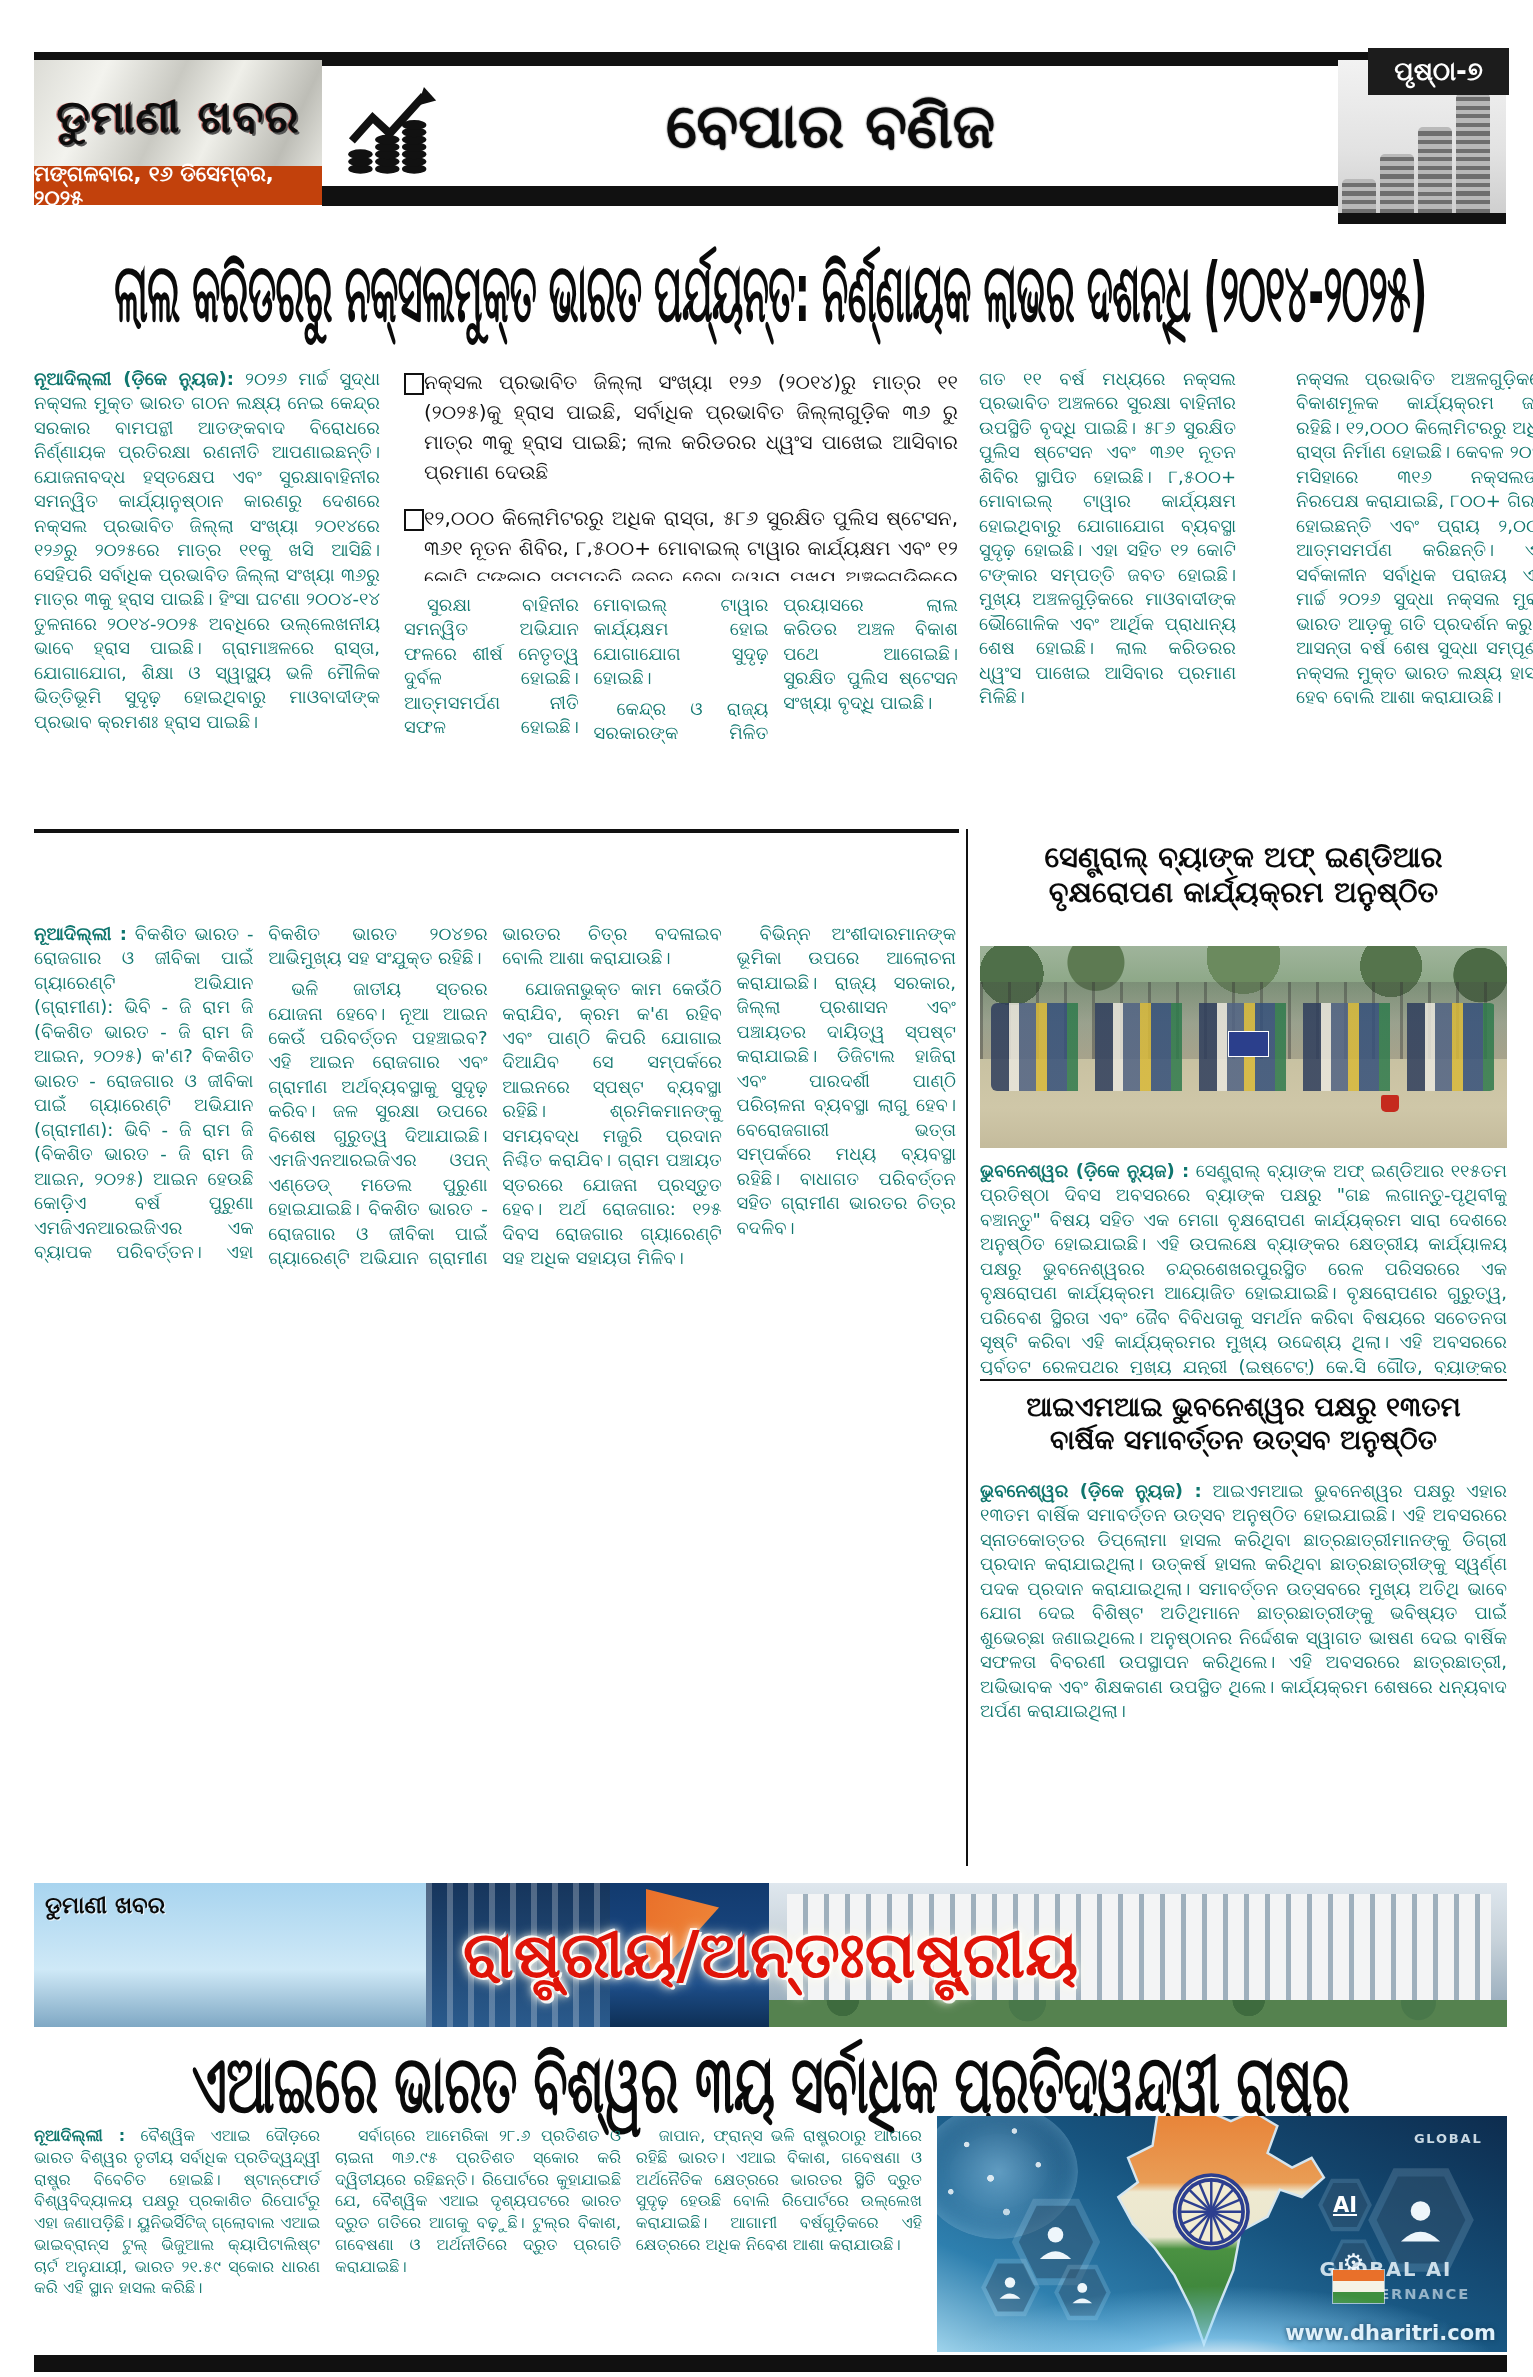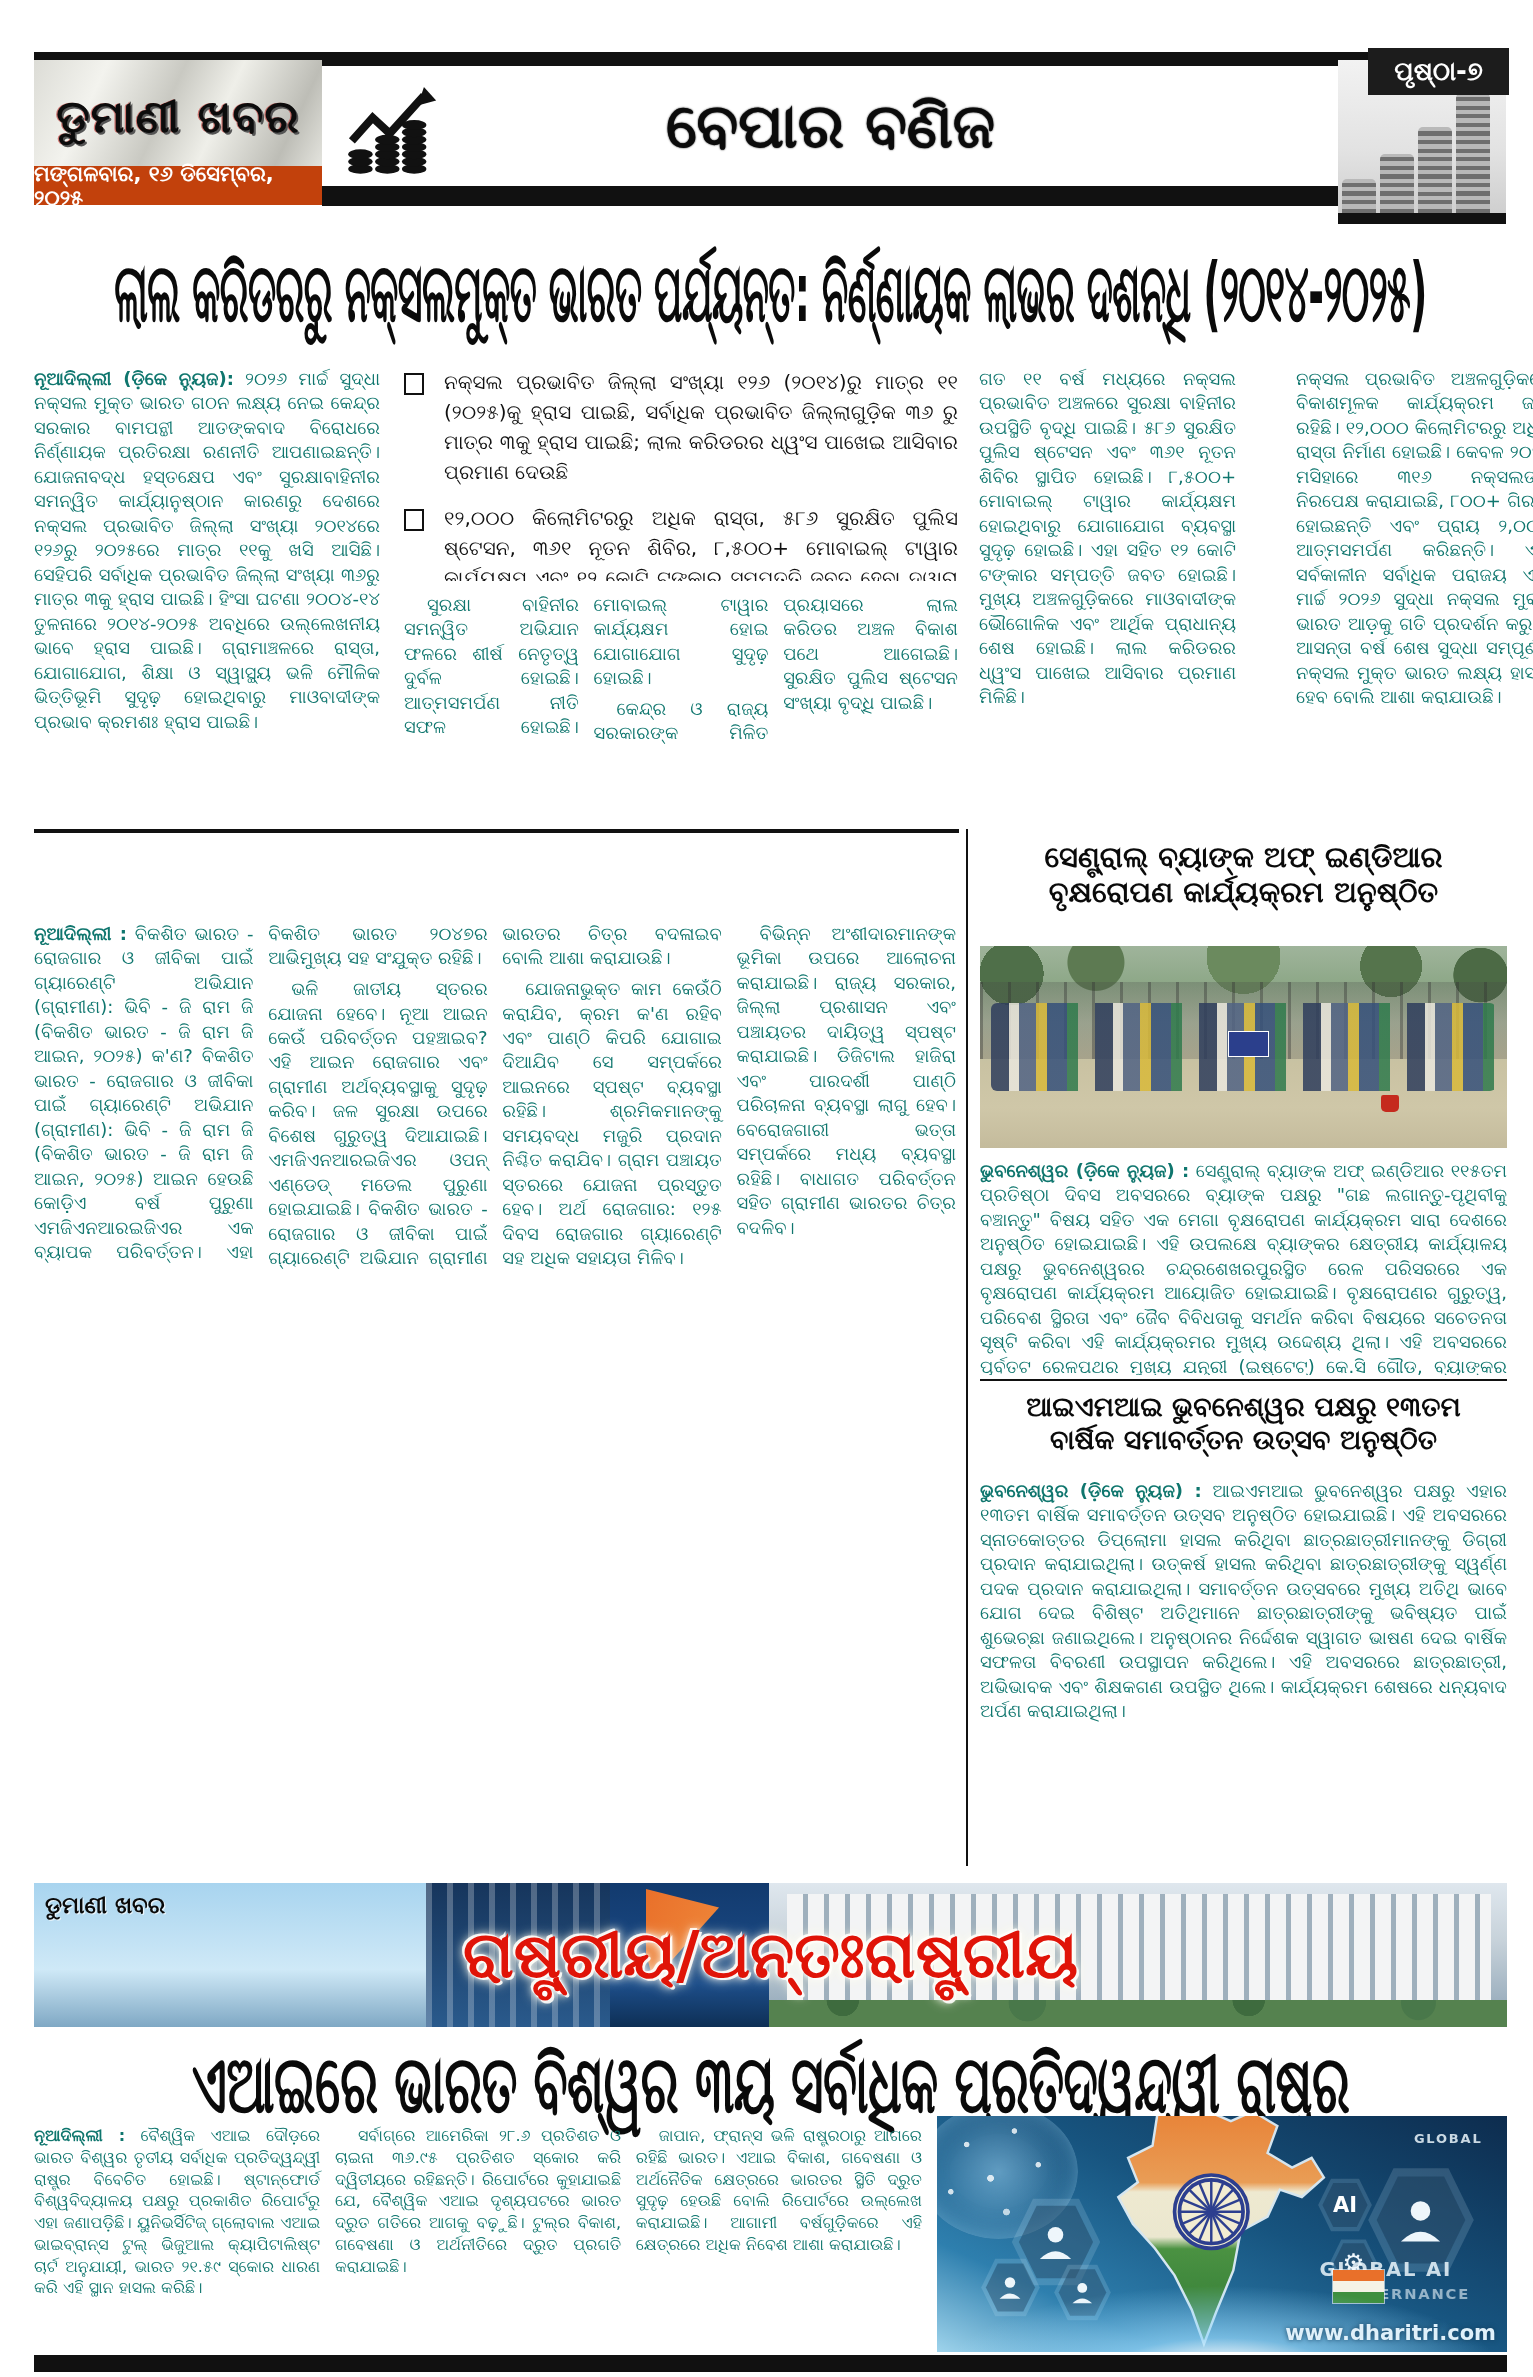--- a/index.html
+++ b/index.html
@@ -37,21 +37,21 @@
   .hl5{left:34px;top:2038px;width:1473px;}
   .hl5 .cond{font-size:50px;transform:scaleY(1.6);letter-spacing:-0.6px;}
   .rhead{font-weight:bold;text-align:center;line-height:1.22;color:#0a0a0a;}
   
   .bt{font-size:18px;line-height:1.36;text-align:justify;color:#0f766e;}
   .bt p{margin:0 0 6.1px 0;text-indent:23px;}
   .bt p.first{text-indent:0;}
   .dl{font-weight:bold;}
   .cols3{column-count:3;column-gap:14.7px;}
   .cols4{column-count:4;column-gap:14.7px;}
-  .bullets .row{display:flex;gap:20px;margin-bottom:16px;}
+  .bullets .row{display:flex;gap:0;margin-bottom:16px;}
   .sq{flex:0 0 auto;width:16px;height:18.4px;border:2.4px solid #111;margin-top:6.1px;}
   .bullets .tx{font-size:20px;line-height:1.5;text-align:justify;}
   
   .rule-h{background:#111;}
   .rule-v{background:#111;}
   .botbar{left:34px;top:2355px;width:1473px;height:17px;background:#111;}
   
   .photo1{left:980px;top:946px;width:527px;height:202px;overflow:hidden;
      background:linear-gradient(180deg,#9fb49b 0%,#8ea888 18%,#b6c0a6 38%,#c9c2a2 58%,#cfc7a8 80%,#c4bb9c 100%);}
   .ph-trees{position:absolute;left:0;top:0;width:100%;height:45%;
@@ -323,21 +323,21 @@
     <div class="hex" style="left:116px;top:147px;width:59px;height:59px;">
       <div class="inner">
           <svg class="person" width="24.5" height="24.5" viewBox="0 0 40 40">
             <circle cx="20" cy="13" r="8" fill="#eef6fb"></circle>
             <path d="M4 38 Q20 22 36 38 Z" fill="#eef6fb"></path>
           </svg>
         </div>
     </div>
     <div class="hex" style="left:380px;top:61px;width:56px;height:56px;">
       <div class="inner">
-          <span style="font-size:21px;font-weight:bold;color:#fff;">AI</span>
+          <span style="font-size:21px;font-weight:bold;color:#fff;text-decoration:underline;">AI</span>
         </div>
     </div>
     <div class="hex" style="left:429px;top:49px;width:110px;height:110px;">
       <div class="inner">
           <svg class="person" width="49" height="49" viewBox="0 0 40 40">
             <circle cx="20" cy="13" r="8" fill="#eef6fb"></circle>
             <path d="M4 38 Q20 22 36 38 Z" fill="#eef6fb"></path>
           </svg>
         </div>
     </div>

